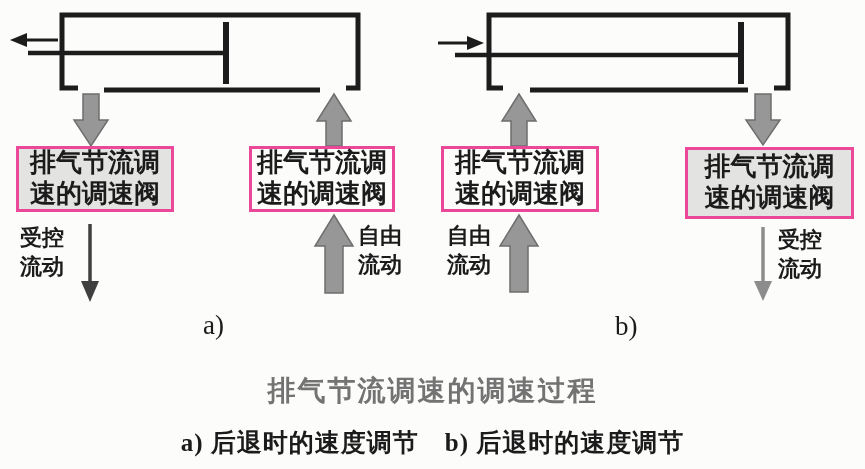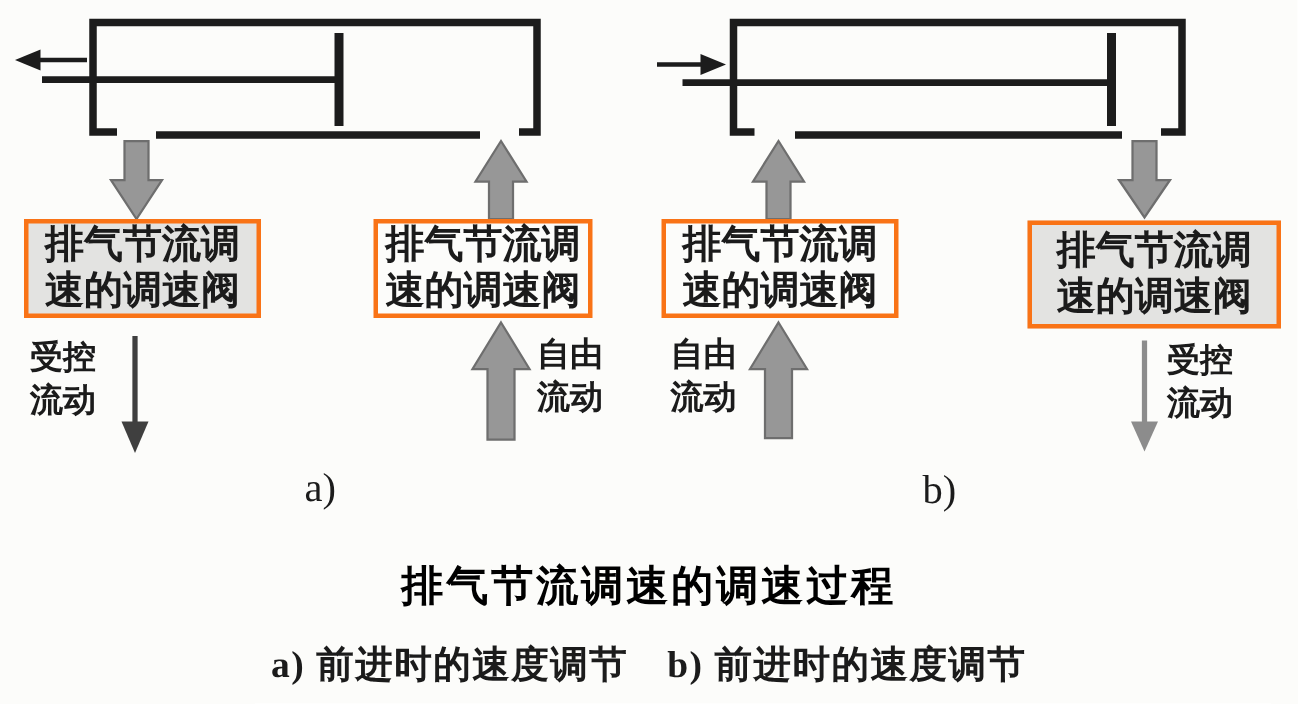--- a/index.html
+++ b/index.html
@@ -41,21 +41,21 @@
     fill: none;
     stroke: #1c1c1c;
     stroke-width: 3;
   }
   .lineart .thickarrow {
     stroke: #6e6e6e;
     stroke-width: 1.5;
   }
   .valve-box {
     position: absolute;
-    border: 3px solid #f97316;
+    border: 3px solid #ec4899;
     display: flex;
     align-items: center;
     justify-content: center;
     text-align: center;
     font-weight: bold;
     font-size: 26px;
     line-height: 1.18;
     color: #1b1b1b;
     font-family: "Liberation Serif", serif;
   }
@@ -79,21 +79,21 @@
     font-family: "Liberation Serif", serif;
   }
   .caption-title {
     position: absolute;
     left: 0;
     top: 372px;
     width: 100%;
     text-align: center;
     font-size: 28px;
     font-weight: bold;
-    color: #000000;
+    color: #737373;
     letter-spacing: 2px;
     font-family: "Liberation Sans", sans-serif;
   }
   .caption-subtitle {
     position: absolute;
     left: 0;
     top: 426px;
     width: 100%;
     text-align: center;
     font-size: 25px;
@@ -174,15 +174,15 @@
 
   <div class="flow-label" style="left:778px; top:226px;">受控
 流动</div>
 
   <div class="part-label" style="left:203px; top:310px;">a)</div>
 
   <div class="part-label" style="left:615px; top:311px;">b)</div>
 
   <div class="caption-title">排气节流调速的调速过程</div>
 
-  <div class="caption-subtitle">a) 前进时的速度调节　b) 前进时的速度调节</div>
+  <div class="caption-subtitle">a) 后退时的速度调节　b) 后退时的速度调节</div>
 
 </div>
 
 </body></html>

